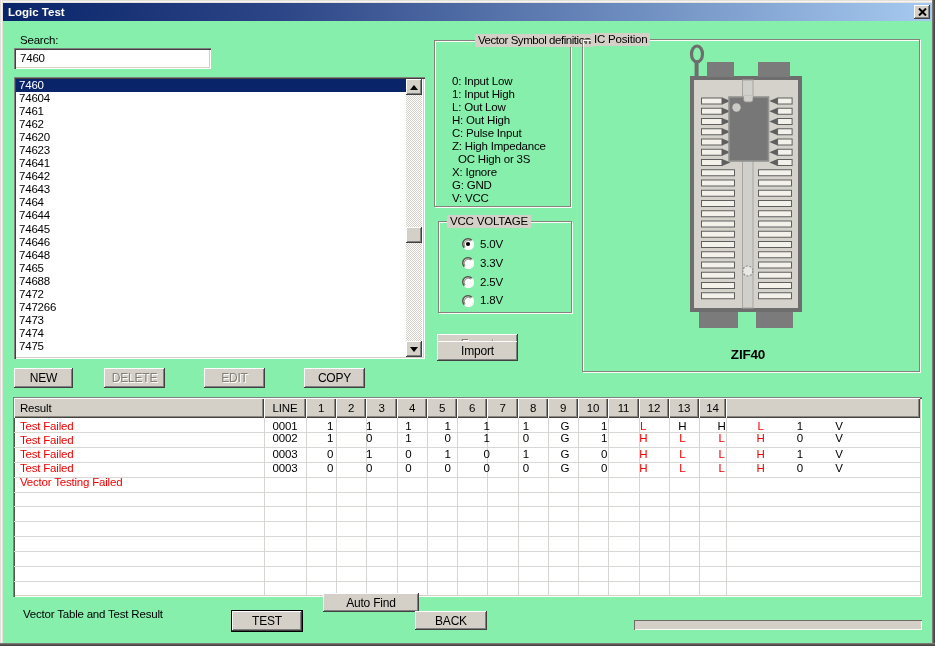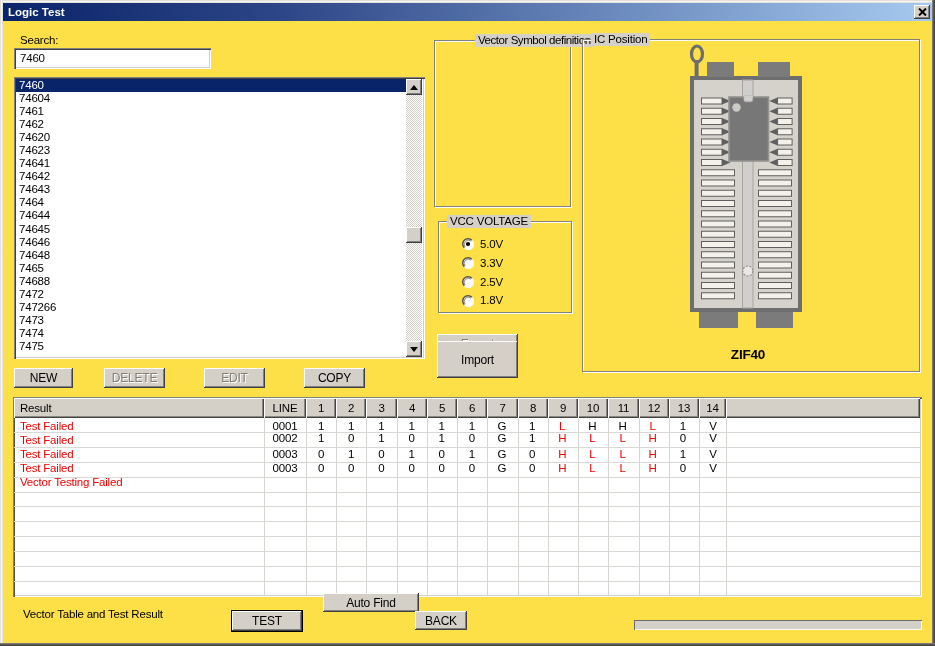--- a/index.html
+++ b/index.html
@@ -1,17 +1,17 @@
 <!DOCTYPE html>
 <html><head>
 <meta charset="utf-8">
 <style>
 html,body{margin:0;padding:0;}
 *{box-sizing:border-box;}
-.wrap{position:relative;width:935px;height:646px;background:#fde047;overflow:hidden;
+.wrap{position:relative;width:935px;height:646px;background:#86efac;overflow:hidden;
   font-family:"Liberation Sans",sans-serif;font-size:11.5px;color:#000;letter-spacing:-0.2px;}
 .abs{position:absolute;}
 
 .edgeT{left:0;top:0;width:935px;height:3px;background:linear-gradient(to bottom,#d0ccc4,#f8f7f4 35%,#f4f2ee 70%,#d4d0c8);}
 .edgeL{left:0;top:0;width:3px;height:646px;background:linear-gradient(to right,#d0ccc4,#f8f7f4 35%,#f4f2ee 70%,#d4d0c8);}
 .edgeR{right:0;top:0;width:3px;height:646px;background:linear-gradient(to right,#8d8b85,#504e4a 60%,#434240);}
 .edgeB{bottom:0;left:0;width:935px;height:3px;background:linear-gradient(to bottom,#8d8b85,#504e4a 60%,#434240);}
 
 .title{left:3px;top:3px;width:929px;height:17.5px;background:linear-gradient(to right,#0a246a 0%,#2d4687 30%,#a6caf0 100%);
   color:#fff;font-weight:bold;font-size:11.5px;line-height:18px;padding-left:5px;letter-spacing:0;}
@@ -35,21 +35,21 @@
 
 .sb-track{background-color:#fff;background-image:linear-gradient(45deg,#d4d0c8 25%,transparent 25%,transparent 75%,#d4d0c8 75%),linear-gradient(45deg,#d4d0c8 25%,transparent 25%,transparent 75%,#d4d0c8 75%);background-size:2px 2px;background-position:0 0,1px 1px;}
 .sbtn{background:#d4d0c8;box-shadow:inset -1px -1px 0 #404040,inset 1px 1px 0 #fff,inset -2px -2px 0 #808080,inset 2px 2px 0 #d4d0c8;display:flex;align-items:center;justify-content:center;}
 
 .hc{top:398px;height:20px;background:#d4d0c8;
   box-shadow:inset 1px 1px 0 #fff,inset -1px -1px 0 #44423f,inset -2px -2px 0 #8a8880;
   font-size:11.5px;display:flex;align-items:center;justify-content:center;}
 
 .gv{top:418px;height:177px;width:1px;background:#d7d5d2;}
 
-.drow{left:264px;width:462px;height:14.2px;display:flex;font-size:11.5px;}
+.drow{left:264px;width:462px;height:14.2px;display:flex;font-size:11.5px;gap:9px;}
 .drow span{display:block;flex:none;text-align:center;line-height:14.2px;}
 .drow .c0{width:42px;}
 .drow .c{width:30.15px;}
 .red{color:#f20000;}
 .radio{position:absolute;width:12px;height:12px;}
 </style>
 </head>
 <body>
 <div class="wrap">
   <div class="abs edgeT"></div>
@@ -100,20 +100,23 @@
   <div class="abs sbtn" style="left:406px;top:227px;width:16px;height:16px;"></div>
 
   <div class="abs btn" style="left:14px;top:368px;width:59px;height:20px;">NEW</div>
   <div class="abs btn dis" style="left:104px;top:368px;width:61px;height:20px;">DELETE</div>
   <div class="abs btn dis" style="left:204px;top:368px;width:61px;height:20px;">EDIT</div>
   <div class="abs btn" style="left:304px;top:368px;width:61px;height:20px;">COPY</div>
 
   <div class="abs gb" style="left:434px;top:40px;width:137px;height:167px;">
     <span class="lbl" style="letter-spacing:-0.45px;margin-left:32px;">Vector Symbol definition</span>
   </div>
+  <div class="abs" style="left:452px;top:75px;line-height:13px;">
+    0: Input Low<br>1: Input High<br>L: Out Low<br>H: Out High<br>C: Pulse Input<br>Z: High Impedance<br>&nbsp;&nbsp;OC High or 3S<br>X: Ignore<br>G: GND<br>V: VCC
+  </div>
 
   <div class="abs gb" style="left:438px;top:221px;width:134px;height:92px;">
     <span class="lbl">VCC VOLTAGE</span>
   </div>
   <svg class="radio" style="left:462px;top:238px;" viewBox="0 0 12 12">
     <circle cx="6" cy="6" r="5.2" fill="#fff"></circle>
     <path d="M2.3 9.8 A5.25 5.25 0 0 1 9.8 2.3" fill="none" stroke="#55534e" stroke-width="1.5"></path>
     <path d="M2.6 10.1 A5.3 5.3 0 0 0 10.1 2.6" fill="none" stroke="#fbfaf7" stroke-width="1.3"></path>
     <path d="M3.1 9 A4.2 4.2 0 0 1 9 3.1" fill="none" stroke="#8a8880" stroke-width="1"></path>
     <circle cx="6" cy="6" r="2.1" fill="#000"></circle>
@@ -135,21 +138,21 @@
     <path d="M2.3 9.8 A5.25 5.25 0 0 1 9.8 2.3" fill="none" stroke="#55534e" stroke-width="1.5"></path>
     <path d="M2.6 10.1 A5.3 5.3 0 0 0 10.1 2.6" fill="none" stroke="#fbfaf7" stroke-width="1.3"></path>
     <path d="M3.1 9 A4.2 4.2 0 0 1 9 3.1" fill="none" stroke="#8a8880" stroke-width="1"></path>
   </svg>
   <div class="abs" style="left:480px;top:238px;">5.0V</div>
   <div class="abs" style="left:480px;top:257px;">3.3V</div>
   <div class="abs" style="left:480px;top:276px;">2.5V</div>
   <div class="abs" style="left:480px;top:294px;">1.8V</div>
 
   <div class="abs btn dis" style="left:437px;top:334px;width:81px;height:19px;">Export</div>
-  <div class="abs btn" style="left:437px;top:341px;width:81px;height:37px;">Import</div>
+  <div class="abs btn" style="left:437px;top:341px;width:81px;height:20px;">Import</div>
 
   <div class="abs gb" style="left:582px;top:39px;width:338px;height:333px;">
     <span class="lbl">IC Position</span>
   </div>
   <svg class="abs" style="left:582px;top:39px;" width="338" height="333" viewBox="0 0 338 333">
     <ellipse cx="115" cy="15" rx="5.5" ry="8" fill="none" stroke="#6e6e6e" stroke-width="3.2"></ellipse>
     <rect x="112.6" y="21" width="4" height="17" fill="#6e6e6e"></rect>
     <rect x="108" y="37" width="112" height="236" fill="#6e6e6e"></rect>
     <rect x="112" y="41" width="104" height="228" fill="#d5d2cb"></rect>
     <rect x="125" y="23" width="27" height="15" fill="#7b7b7b"></rect>
@@ -330,18 +333,18 @@
       <span class="c red">H</span>
       <span class="c">0</span>
       <span class="c">V</span>
     </div>
 
   <div class="abs" style="left:23px;top:608px;">Vector Table and Test Result</div>
   <div class="abs defring" style="left:231px;top:610px;width:72px;height:22px;">
     <div class="btn">TEST</div>
   </div>
   <div class="abs btn" style="left:323px;top:593px;width:96px;height:19px;">Auto Find</div>
-  <div class="abs btn" style="left:415px;top:611px;width:52px;height:19px;">BACK</div>
+  <div class="abs btn" style="left:415px;top:611px;width:72px;height:19px;">BACK</div>
   <div class="abs" style="left:634px;top:620px;width:288px;height:10px;background:#d4d0c8;box-shadow:inset 1px 1px 0 #6e6c68,inset -1px -1px 0 #fcfbf9;"></div>
 
   <div class="abs edgeR"></div>
     <div class="abs edgeB"></div>
 </div>
 
 </body></html>

